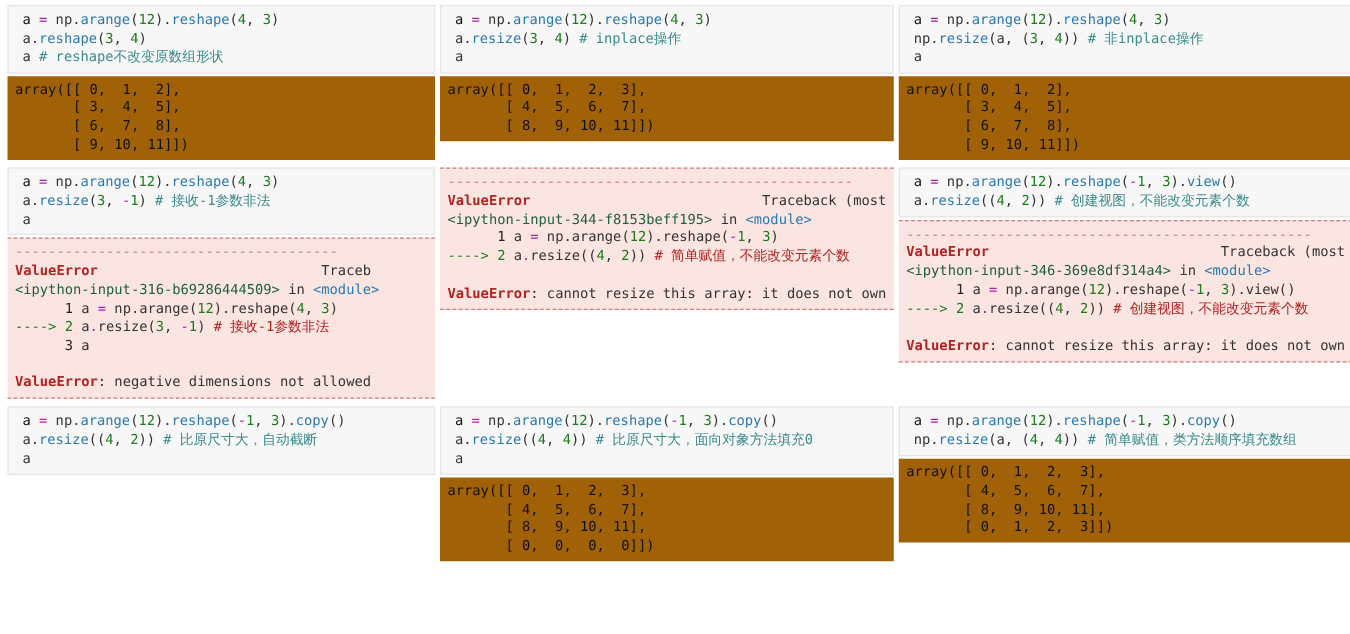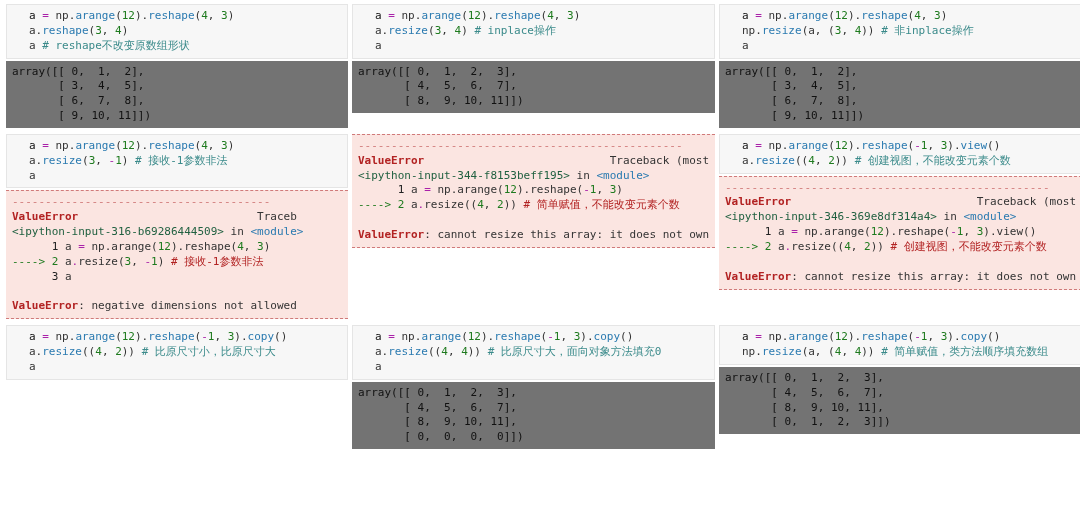--- a/index.html
+++ b/index.html
@@ -14,27 +14,27 @@
   }
   .grid {
     display: grid;
     grid-template-columns: 346px 367px 367px;
     gap: 0;
   }
   .cell { padding: 0 2px; }
   .code-in {
     background: #f7f7f7;
     border: 1px solid #e5e5e5;
-    padding: 4px 22px;
+    padding: 4px 11px;
     white-space: pre;
     line-height: 1.35;
     margin-bottom: 2px;
   }
   .code-out {
-    background: #737373;
+    background: #a16207;
     padding: 4px 6px;
     white-space: pre;
     line-height: 1.35;
     color: #111;
     margin-bottom: 6px;
   }
   .error {
     background: #fbe5e1;
     border-top: 1px dashed #d07a7a;
     border-bottom: 1px dashed #d07a7a;
@@ -123,21 +123,21 @@
 <span class="err-name">ValueError</span>                            <span class="err-tb">Traceback (most</span>
 <span class="err-ipy">&lt;ipython-input-346-369e8df314a4&gt;</span> in <span class="err-mod">&lt;module&gt;</span>
       <span class="err-num">1</span> a <span class="op">=</span> np.arange(<span class="num">12</span>).reshape(<span class="op">-</span><span class="num">1</span>, <span class="num">3</span>).view()
 <span class="err-arrow">----&gt; 2</span> a<span class="op">.</span>resize((<span class="num">4</span>, <span class="num">2</span>)) <span class="err-msg"># 创建视图，不能改变元素个数</span>
 
 <span class="err-name">ValueError</span>: cannot resize this array: it does not own its</div>
   </div>
 
   <div class="cell">
     <div class="code-in"><span class="var">a</span> <span class="op">=</span> np.<span class="fn">arange</span>(<span class="num">12</span>).<span class="fn">reshape</span>(<span class="op">-</span><span class="num">1</span>, <span class="num">3</span>).<span class="fn">copy</span>()
-a.<span class="fn">resize</span>((<span class="num">4</span>, <span class="num">2</span>)) <span class="cmt"># 比原尺寸小，比原尺寸大</span>
+a.<span class="fn">resize</span>((<span class="num">4</span>, <span class="num">2</span>)) <span class="cmt"># 比原尺寸大，自动截断</span>
 a</div>
   </div>
 
   <div class="cell">
     <div class="code-in"><span class="var">a</span> <span class="op">=</span> np.<span class="fn">arange</span>(<span class="num">12</span>).<span class="fn">reshape</span>(<span class="op">-</span><span class="num">1</span>, <span class="num">3</span>).<span class="fn">copy</span>()
 a.<span class="fn">resize</span>((<span class="num">4</span>, <span class="num">4</span>)) <span class="cmt"># 比原尺寸大，面向对象方法填充0</span>
 a</div>
     <div class="code-out">array([[ 0,  1,  2,  3],
        [ 4,  5,  6,  7],
        [ 8,  9, 10, 11],

